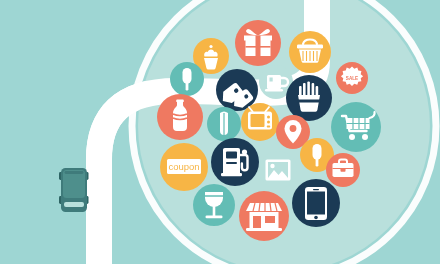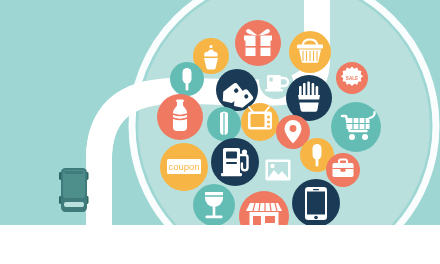--- a/index.html
+++ b/index.html
@@ -1,17 +1,17 @@
 <!DOCTYPE html>
 <html><head>
 <meta charset="utf-8">
 <style>
   html,body{margin:0;padding:0;background:#fff;}
   body{font-family:"Liberation Sans",sans-serif;}
-  #stage{position:relative;width:440px;height:225px;overflow:hidden;background:#9ed6d3;}
+  #stage{position:relative;width:440px;height:264px;overflow:hidden;background:#9ed6d3;}
   #stage svg{display:block;width:440px;height:264px;}
 </style>
 </head>
 <body>
 
 <div id="stage">
 <svg viewBox="0 0 440 264" xmlns="http://www.w3.org/2000/svg">
   <defs>
     <clipPath id="frame">
           <rect x="0" y="0" width="440" height="264"></rect>

